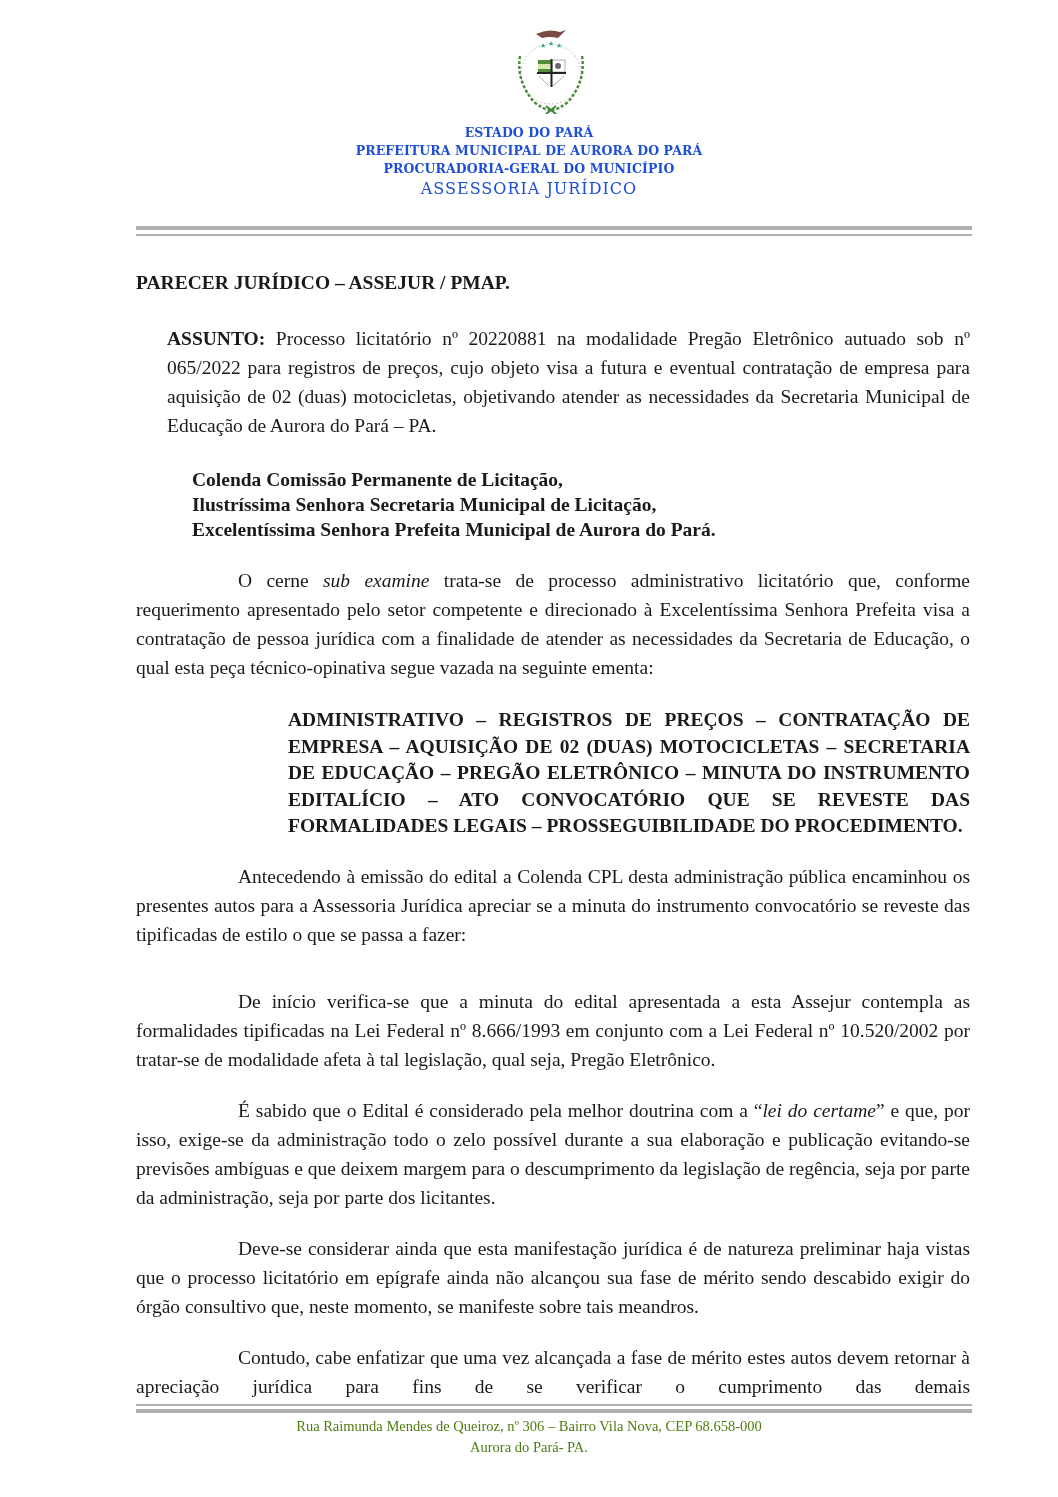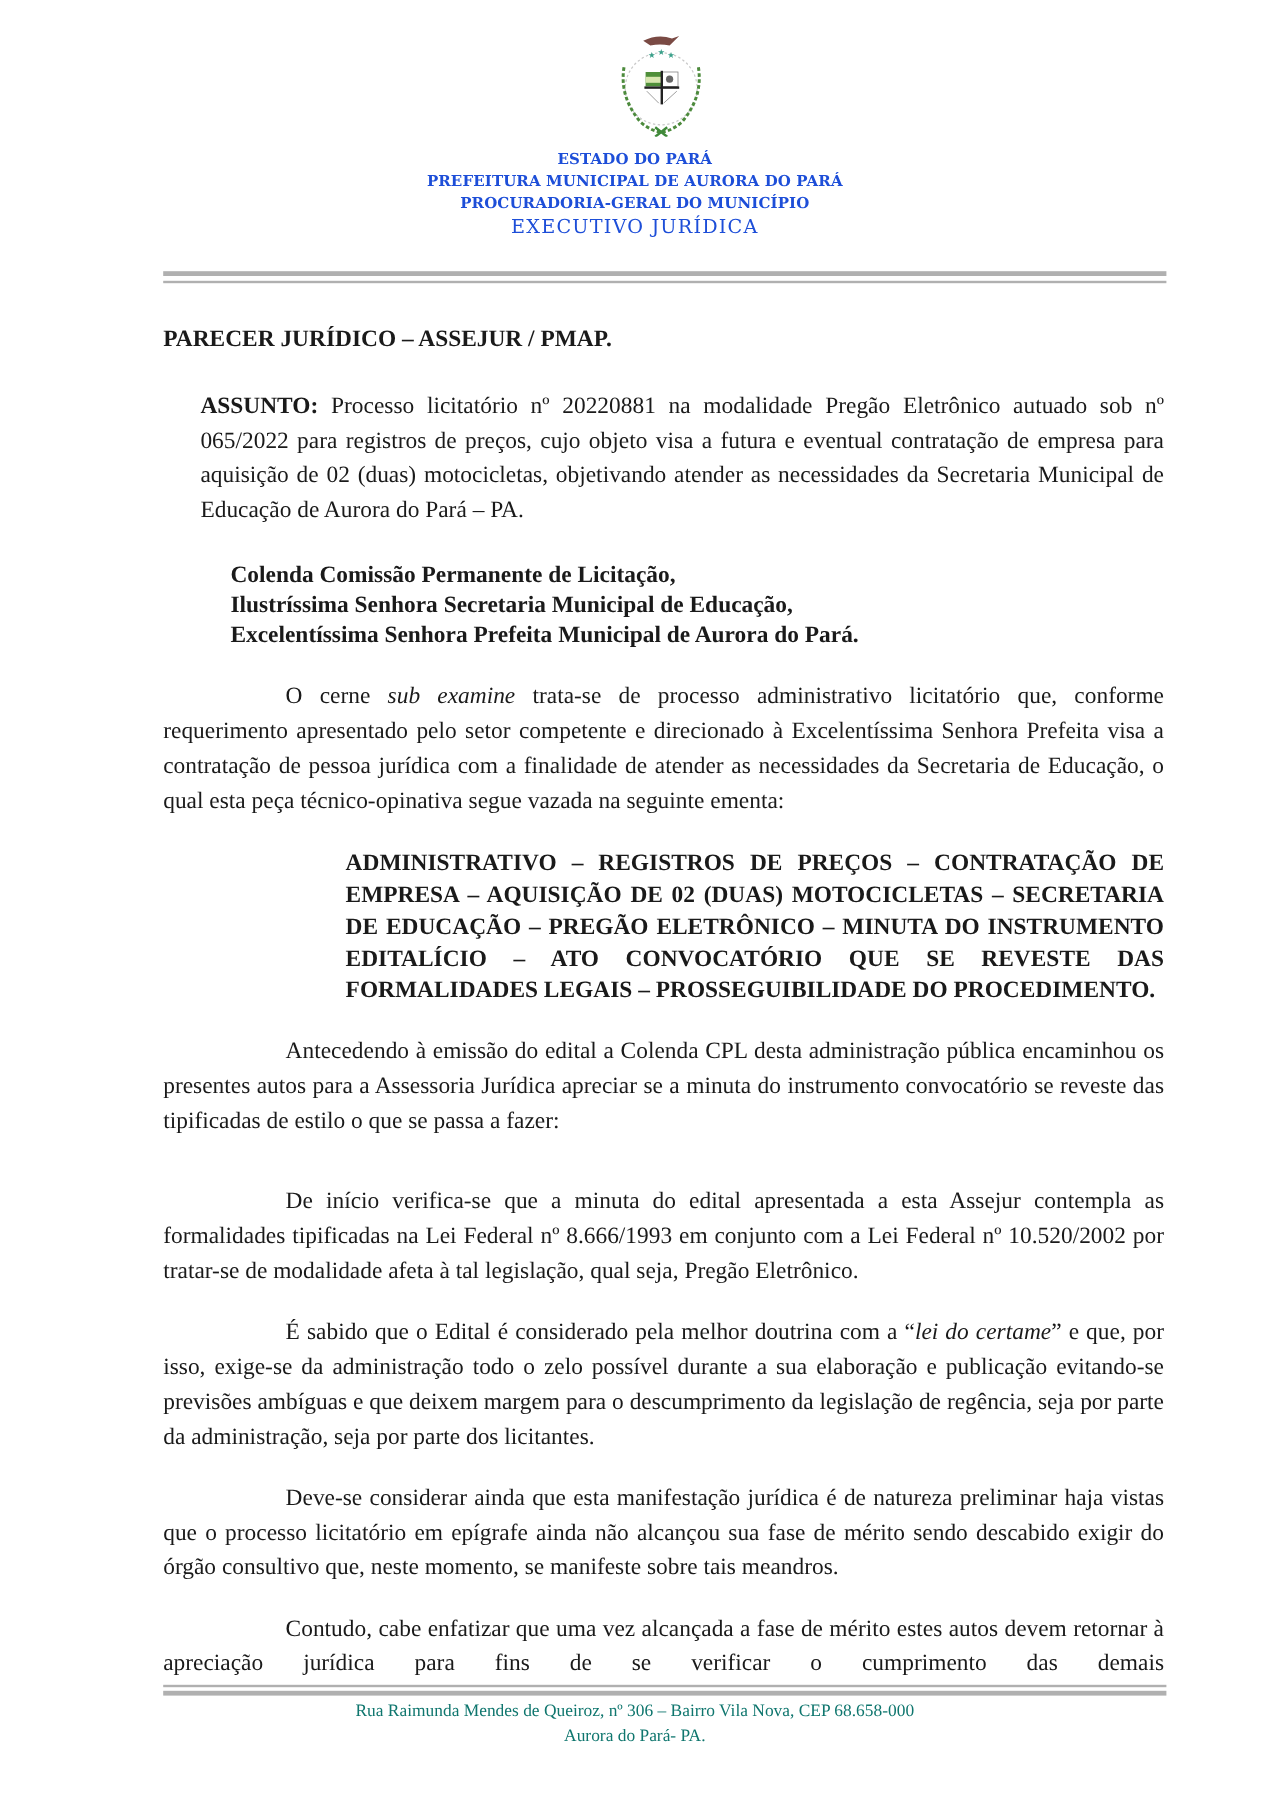--- a/index.html
+++ b/index.html
@@ -24,21 +24,21 @@
     .indent { text-indent: 102px; }
     .para1 { margin-top: 24px; }
     .ementa { margin-top: 25px; margin-left: 152px; font-weight: bold; text-align: justify;
               line-height: 26.5px; text-align-last: left; }
     .para { margin-top: 22px; }
     .para.gap2 { margin-top: 38px; }
     .rule-bot { position: absolute; left: 136px; width: 836px; background: #b0b0b0; }
     .b1 { top: 1404px; height: 2px; }
     .b2 { top: 1409px; height: 4px; }
     .footer { position: absolute; top: 1416px; left: 0; width: 1058px; text-align: center;
-              color: #0f766e; font-family: "Liberation Serif", serif; font-size: 14.5px; line-height: 21px; }
+              color: #4d7c0f; font-family: "Liberation Serif", serif; font-size: 14.5px; line-height: 21px; }
     i { font-style: italic; }
   </style>
 </head>
 <body>
 
 <div class="logo">
   <svg width="86" height="88" viewBox="0 0 86 88">
     <path d="M28 8 Q40 2 52 6 L58 4 L50 12 Q42 10 34 12 Z" fill="#7a4a44"></path>
     <circle cx="43" cy="48" r="30" fill="none" stroke="#c8c8c8" stroke-width="1" stroke-dasharray="2 2"></circle>
     <text x="32" y="22" font-size="7" fill="#3aa08a">★</text>
@@ -54,33 +54,33 @@
     <path d="M12 30 Q8 55 26 76 Q36 84 43 84" fill="none" stroke="#4c8a3c" stroke-width="2.5" stroke-dasharray="3 2"></path>
     <path d="M74 30 Q78 55 60 76 Q50 84 43 84" fill="none" stroke="#4c8a3c" stroke-width="2.5" stroke-dasharray="3 2"></path>
     <path d="M38 80 L48 88 M48 80 L38 88" stroke="#3f8a3a" stroke-width="2"></path>
   </svg>
 </div>
 
 <div class="header">
   <div class="l">ESTADO DO PARÁ</div>
   <div class="l">PREFEITURA MUNICIPAL DE AURORA DO PARÁ</div>
   <div class="l">PROCURADORIA-GERAL DO MUNICÍPIO</div>
-  <div class="big">EXECUTIVO JURÍDICA</div>
+  <div class="big">ASSESSORIA JURÍDICO</div>
 </div>
 <div class="rule-top r1"></div>
 <div class="rule-top r2"></div>
 
 <div class="content">
   <h1 class="title">PARECER JURÍDICO – ASSEJUR / PMAP.</h1>
 
   <p class="assunto"><b>ASSUNTO:</b><span> Processo licitatório nº 20220881 na modalidade Pregão Eletrônico autuado sob nº 065/2022 para registros de preços, cujo objeto visa a futura e eventual contratação de empresa para aquisição de 02 (duas) motocicletas, objetivando atender as necessidades da Secretaria Municipal de Educação de Aurora do Pará – PA.</span></p>
 
   <div class="address">
     <div>Colenda Comissão Permanente de Licitação,</div>
-    <div>Ilustríssima Senhora Secretaria Municipal de Educação,</div>
+    <div>Ilustríssima Senhora Secretaria Municipal de Licitação,</div>
     <div>Excelentíssima Senhora Prefeita Municipal de Aurora do Pará.</div>
   </div>
 
   <p class="indent para1"><span>O cerne </span><i>sub examine</i><span> trata-se de processo administrativo licitatório que, conforme requerimento apresentado pelo setor competente e direcionado à Excelentíssima Senhora Prefeita visa a contratação de pessoa jurídica com a finalidade de atender as necessidades da Secretaria de Educação, o qual esta peça técnico-opinativa segue vazada na seguinte ementa:</span></p>
 
   <p class="ementa">ADMINISTRATIVO – REGISTROS DE PREÇOS – CONTRATAÇÃO DE EMPRESA – AQUISIÇÃO DE 02 (DUAS) MOTOCICLETAS – SECRETARIA DE EDUCAÇÃO – PREGÃO ELETRÔNICO – MINUTA DO INSTRUMENTO EDITALÍCIO – ATO CONVOCATÓRIO QUE SE REVESTE DAS FORMALIDADES LEGAIS – PROSSEGUIBILIDADE DO PROCEDIMENTO.</p>
 
   <p class="indent para">Antecedendo à emissão do edital a Colenda CPL desta administração pública encaminhou os presentes autos para a Assessoria Jurídica apreciar se a minuta do instrumento convocatório se reveste das tipificadas de estilo o que se passa a fazer:</p>
 
   <p class="indent para gap2">De início verifica-se que a minuta do edital apresentada a esta Assejur contempla as formalidades tipificadas na Lei Federal nº 8.666/1993 em conjunto com a Lei Federal nº 10.520/2002 por tratar-se de modalidade afeta à tal legislação, qual seja, Pregão Eletrônico.</p>

